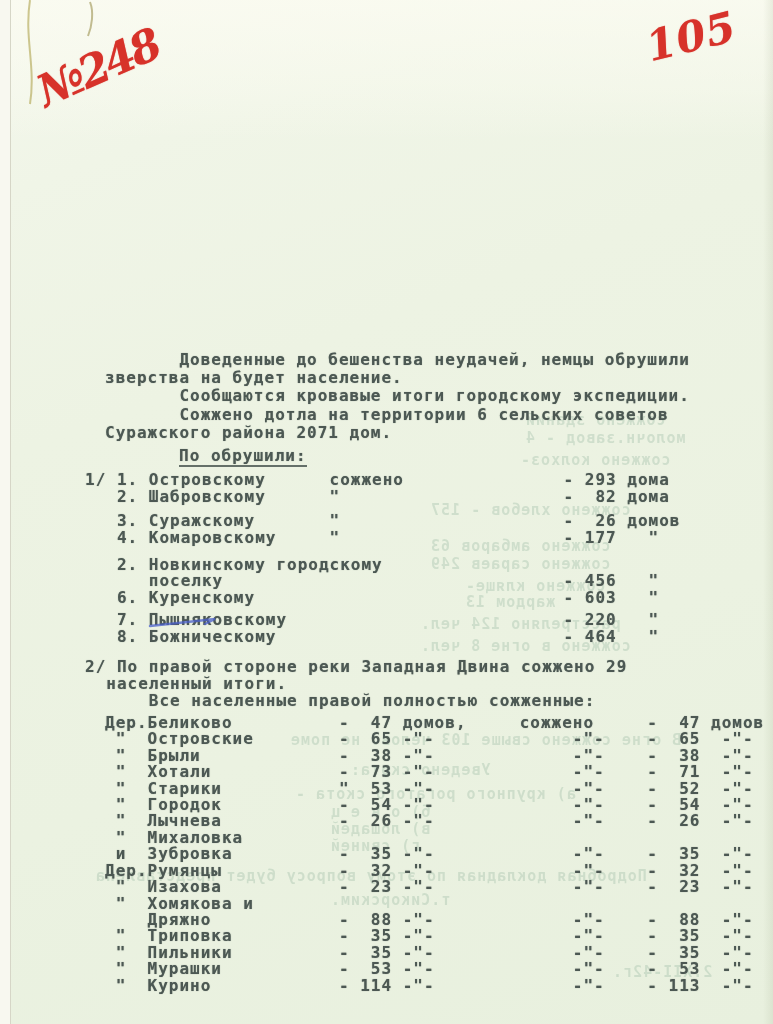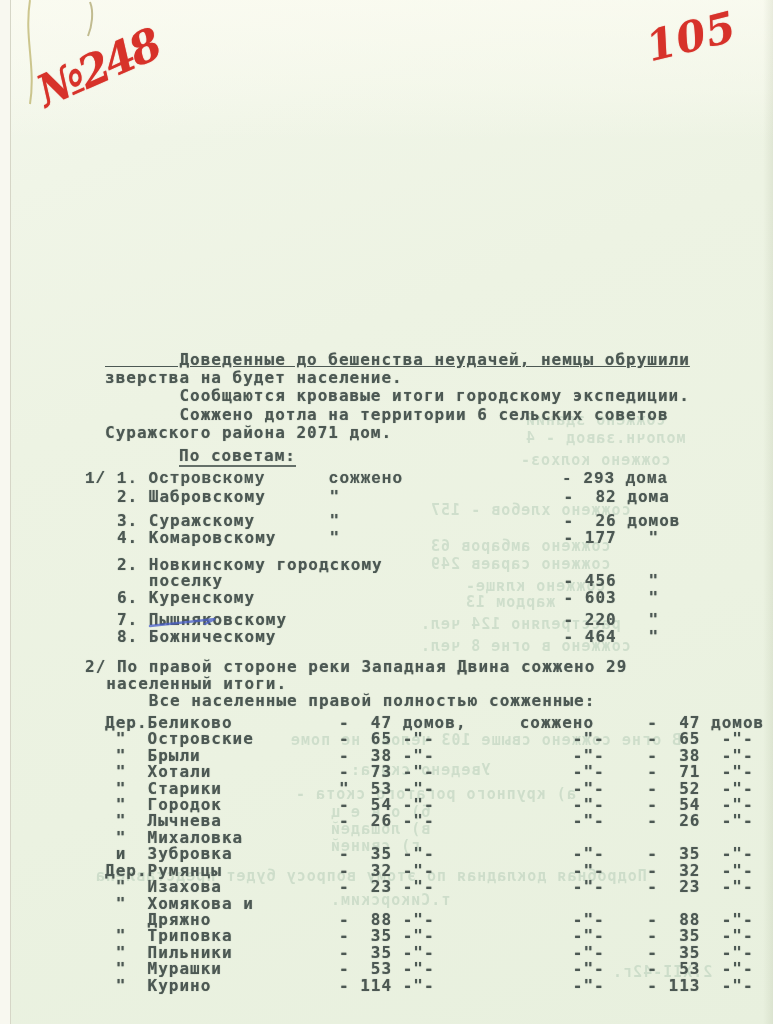--- a/index.html
+++ b/index.html
@@ -64,26 +64,26 @@
       <div class="bleed" style="left: 295px; top: 786px;">а) крупного рогатого скота -</div>
       <div class="bleed" style="left: 330px; top: 804px;">б) о в е ц</div>
       <div class="bleed" style="left: 330px; top: 821px;">в) лошадей</div>
       <div class="bleed" style="left: 330px; top: 838px;">г) свиней</div>
       <div class="bleed" style="left: 95px; top: 868px;">Подробная докладная по этому вопросу будет представлена</div>
       <div class="bleed" style="left: 330px; top: 892px;">т.Сикорским.</div>
       <div class="bleed" style="left: 612px; top: 964px;">2.XII-42г.</div>
     </div>
 
   <div id="typed-layer">
-      <div class="typed" style="left: 105px; top: 351px; text-decoration: underline;">       Доведенные до бешенства неудачей, немцы обрушили</div>
+      <div class="typed" style="left: 105px; top: 351px;">       Доведенные до бешенства неудачей, немцы обрушили</div>
       <div class="typed" style="left: 105px; top: 369px;">зверства на будет население.</div>
       <div class="typed" style="left: 105px; top: 387px;">       Сообщаются кровавые итоги городскому экспедиции.</div>
       <div class="typed" style="left: 105px; top: 406px;">       Сожжено дотла на территории 6 сельских советов</div>
       <div class="typed" style="left: 105px; top: 424px;">Суражского района 2071 дом.</div>
-      <div class="typed" style="left: 85px; top: 471px; font-family: Liberation Mono, monospace;">1/ 1. Островскому      сожжено               - 293 дома</div>
+      <div class="typed" style="left: 85px; top: 471px;">1/ 1. Островскому      сожжено               - 293 дома</div>
       <div class="typed" style="left: 85px; top: 488px;">   2. Шабровскому      "                     -  82 дома</div>
       <div class="typed" style="left: 85px; top: 512px;">   3. Суражскому       "                     -  26 домов</div>
       <div class="typed" style="left: 85px; top: 529px;">   4. Комаровскому     "                     - 177   "</div>
       <div class="typed" style="left: 85px; top: 556px;">   2. Новкинскому городскому</div>
       <div class="typed" style="left: 85px; top: 572px;">      поселку                                - 456   "</div>
       <div class="typed" style="left: 85px; top: 589px;">   6. Куренскому                             - 603   "</div>
       <div class="typed" style="left: 85px; top: 611px;">   7. Пышняковскому                          - 220   "</div>
       <div class="typed" style="left: 85px; top: 628px;">   8. Божническому                           - 464   "</div>
       <div class="typed" style="left: 85px; top: 658px;">2/ По правой стороне реки Западная Двина сожжено 29</div>
       <div class="typed" style="left: 85px; top: 675px;">  населенный итоги.</div>
@@ -100,21 +100,21 @@
       <div class="typed" style="left: 105px; top: 862px;">Дер.Румянцы           -  32 -"-             -"-    -  32  -"-</div>
       <div class="typed" style="left: 105px; top: 878px;"> "  Изахова           -  23 -"-             -"-    -  23  -"-</div>
       <div class="typed" style="left: 105px; top: 895px;"> "  Хомякова и</div>
       <div class="typed" style="left: 105px; top: 911px;">    Дряжно            -  88 -"-             -"-    -  88  -"-</div>
       <div class="typed" style="left: 105px; top: 927px;"> "  Триповка          -  35 -"-             -"-    -  35  -"-</div>
       <div class="typed" style="left: 105px; top: 944px;"> "  Пильники          -  35 -"-             -"-    -  35  -"-</div>
       <div class="typed" style="left: 105px; top: 960px;"> "  Мурашки           -  53 -"-             -"-    -  53  -"-</div>
       <div class="typed" style="left: 105px; top: 977px;"> "  Курино            - 114 -"-             -"-    - 113  -"-</div>
     </div>
 
-  <div class="typed underline" style="left:179px;top:447px;">По советам:</div>
+  <div class="typed underline" style="left:179px;top:447px;">По обрушили:</div>
 
   <div class="handwriting hw-docnum">№248</div>
   <div class="handwriting hw-pagenum">105</div>
 
   <svg class="overlay" width="773" height="1024" viewBox="0 0 773 1024">
     <path d="M30,0 C24,38 36,66 30,104" stroke="#a89a3e" stroke-width="2" fill="none" opacity="0.55"></path>
     <path d="M90,2 C94,12 92,26 88,36" stroke="#8a7d30" stroke-width="2" fill="none" opacity="0.5"></path>
     <path d="M150,626 L215,619 L205,624" stroke="#4a5fc9" stroke-width="2.5" fill="none" opacity="0.75" stroke-linecap="round"></path>
   </svg>
 </div>

